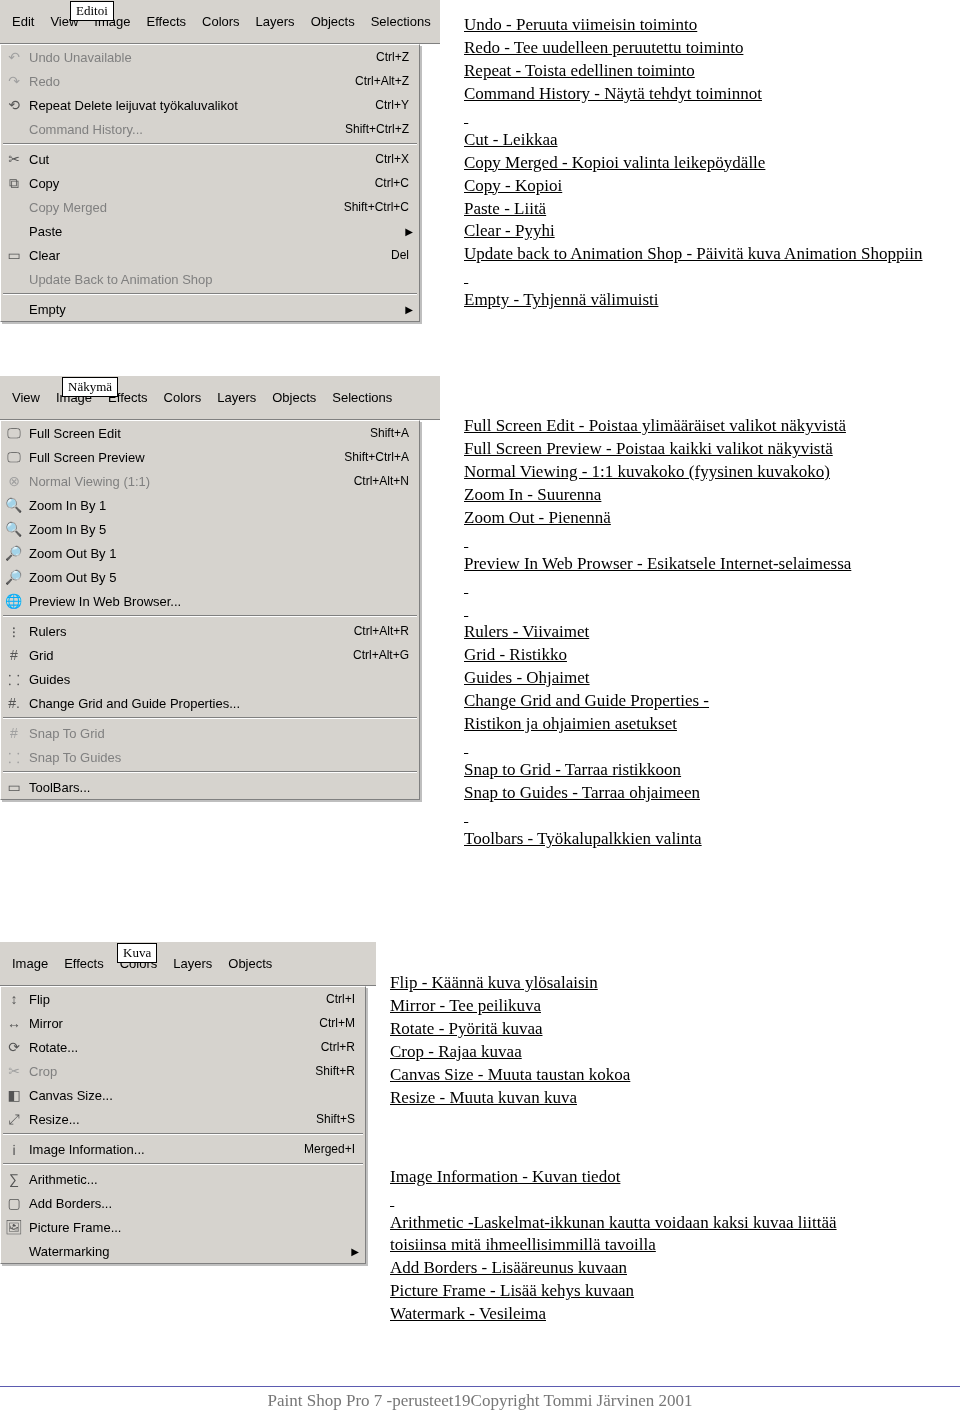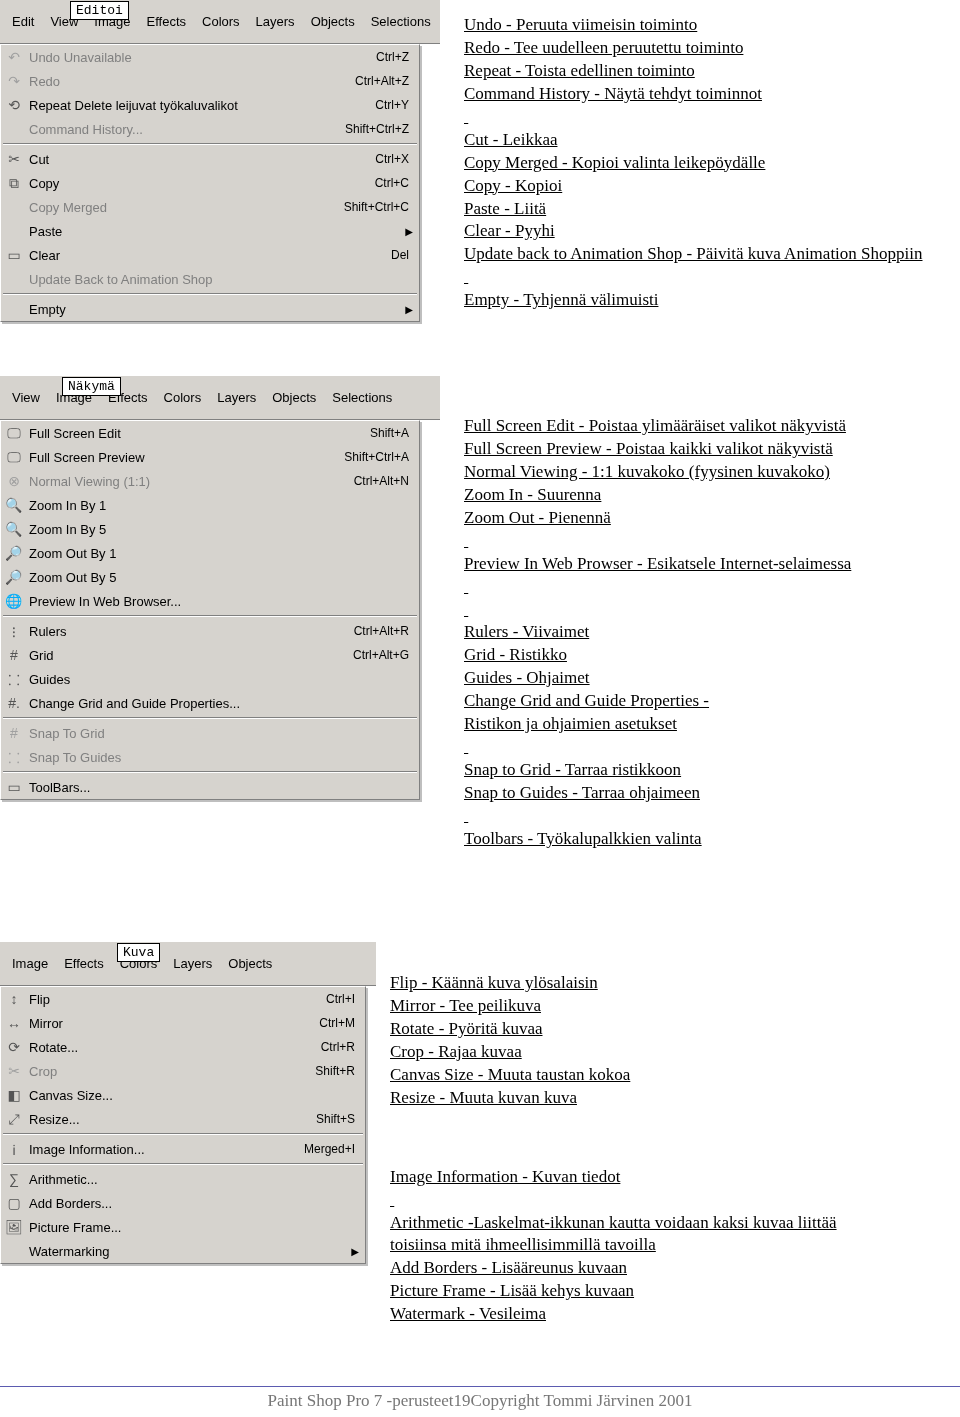--- a/index.html
+++ b/index.html
@@ -52,21 +52,21 @@
   border-bottom: 1px solid #fff;
   margin: 2px 2px;
   height: 0;
 }
 .tag-box {
   position: absolute;
   border: 1px solid #000;
   background: #fff;
   padding: 1px 5px;
   font-size: 13px;
-  font-family: Liberation Mono, monospace;
+  font-family: Liberation Serif, serif;
 }
 .desc {
   font-family: "Times New Roman", serif;
   font-size: 17px;
   line-height: 1.35;
   color: #000;
 }
 .desc p { margin: 0; text-decoration: underline; }
 .section-edit { position: absolute; left: 0; top: 0; width: 440px; }
 .section-view { position: absolute; left: 0; top: 376px; width: 440px; }

